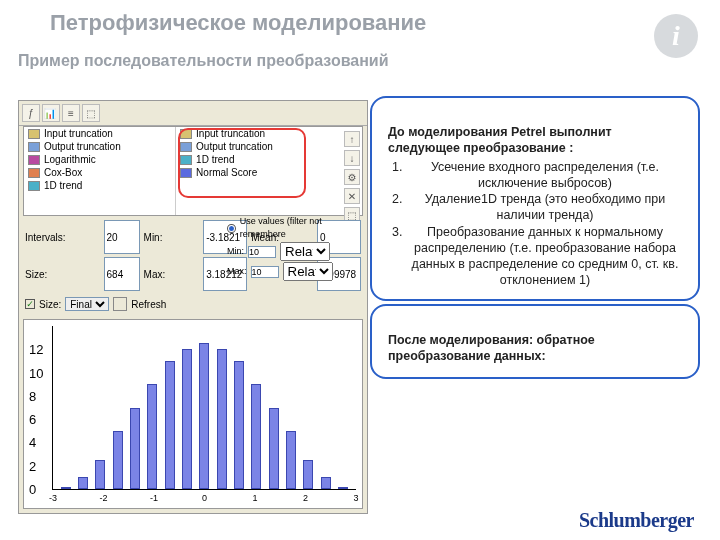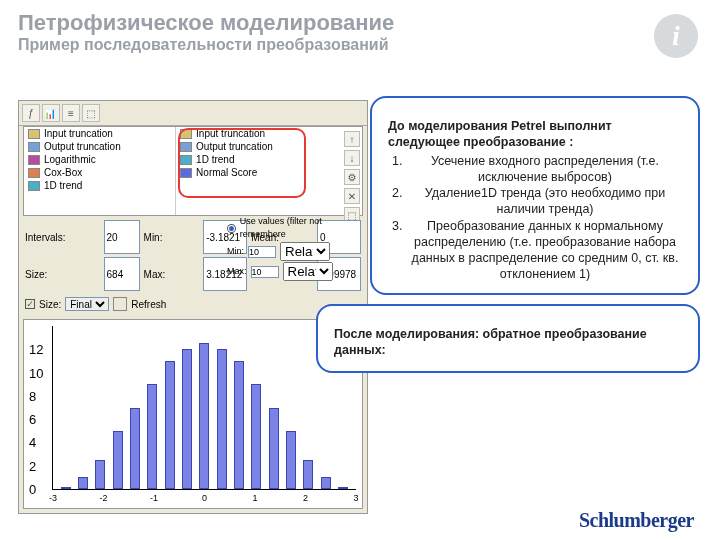--- a/index.html
+++ b/index.html
@@ -1,19 +1,19 @@
 <!DOCTYPE html>
 <html><head>
 <meta charset="utf-8">
 <style>
   * { box-sizing: border-box; margin: 0; padding: 0; }
   body { width: 720px; height: 540px; font-family: Arial, sans-serif; background: #fff; position: relative; overflow: hidden; }
   .header { padding: 10px 18px 4px 18px; }
-  .title { font-size: 22px; font-weight: bold; color: #9aa0a8; }
-  .subtitle { font-size: 16px; font-weight: bold; color: #9aa0a8; margin-top: 0; }
+  .title { font-size: 22px; font-weight: bold; color: #9aa0a8; margin-left: 32px; }
+  .subtitle { font-size: 16px; font-weight: bold; color: #9aa0a8; margin-top: 16px; }
   .info-icon { position: absolute; right: 22px; top: 14px; width: 44px; height: 44px; border-radius: 50%; background: #d7dadd; display: flex; align-items: center; justify-content: center; }
   .info-icon span { font-family: Georgia, serif; font-style: italic; font-size: 28px; color: #fff; font-weight: bold; }
   .shot { position: absolute; left: 18px; top: 100px; width: 350px; }
   .panel { background:#ece9d8; border:1px solid #999; font-size:10px; }
   .toolbar { display:flex; gap:2px; padding:3px; border-bottom:1px solid #aaa; }
   .tbtn { width:18px; height:18px; border:1px solid #bbb; background:#f4f2e8; display:flex; align-items:center; justify-content:center; font-size:10px; color:#555; }
   .tabs { display:flex; gap:4px; padding:2px 4px 0 4px; background:#ece9d8; }
   .tab { padding:2px 8px; border:1px solid #999; border-bottom:none; background:#fff; font-size:10px; border-radius:3px 3px 0 0; }
   .tab.inactive { background:#ece9d8; color:#555; }
   .lists { display:flex; height:90px; border:1px solid #999; margin:0 4px; background:#fff; position:relative; }
@@ -32,25 +32,25 @@
   .rightstats .row { display:flex; align-items:center; gap:4px; margin:1px 0; }
   .rightstats input { width:28px; height:12px; font-size:9px; border:1px solid #7a98b5; }
   .radio { width:9px; height:9px; border:1px solid #555; border-radius:50%; display:inline-block; position:relative; }
   .radio.on::after { content:""; position:absolute; inset:1px; background:#2a60c8; border-radius:50%; }
   .chart { margin:4px; background:#fff; border:1px solid #999; height:190px; position:relative; }
   .axes { position:absolute; left:28px; right:6px; top:6px; bottom:18px; border-left:1px solid #000; border-bottom:1px solid #000; }
   .bars { position:absolute; left:0; right:0; bottom:0; top:0; display:flex; align-items:flex-end; justify-content:space-around; padding:0 4px; }
   .bar { width:10px; background:#7b84e6; border:1px solid #3b47b0; }
   .ytick { position:absolute; left:-24px; font-size:13px; transform:translateY(50%); }
   .xtick { position:absolute; bottom:-14px; font-size:9px; transform:translateX(-50%); }
-  .callout { position:absolute; border:2px solid #2a60c8; border-radius:16px; background:#fff; padding:20px 14px 10px 16px; font-size:12.5px; color:#222; line-height:1.3; }
+  .callout { position:absolute; border:2px solid #2a60c8; border-radius:16px; background:#fff; padding:26px 14px 10px 16px; font-size:12.5px; color:#222; line-height:1.3; }
   .callout .hd { font-weight:bold; margin-bottom:2px; }
   .callout ol { padding-left:18px;text-align:center; }
   .callout1 { right:20px; top:96px; width:330px; }
-  .callout2 { right:20px; top:304px; width:384px; }
+  .callout2 { right:20px; top:304px; width:330px; }
   .brand { position:absolute; right:26px; bottom:8px; font-family:"Times New Roman",serif; font-weight:bold; font-size:20px; color:#1b3a8a; letter-spacing:-0.5px; z-index:0; }
   .chk { width:10px; height:10px; border:1px solid #555; display:inline-flex; align-items:center; justify-content:center; font-size:9px; color:#1a7d1a; }
 </style>
 </head>
 <body>
 
 <div class="header">
   <div class="title">Петрофизическое моделирование</div>
   <div class="subtitle">Пример последовательности преобразований</div>
 </div>

